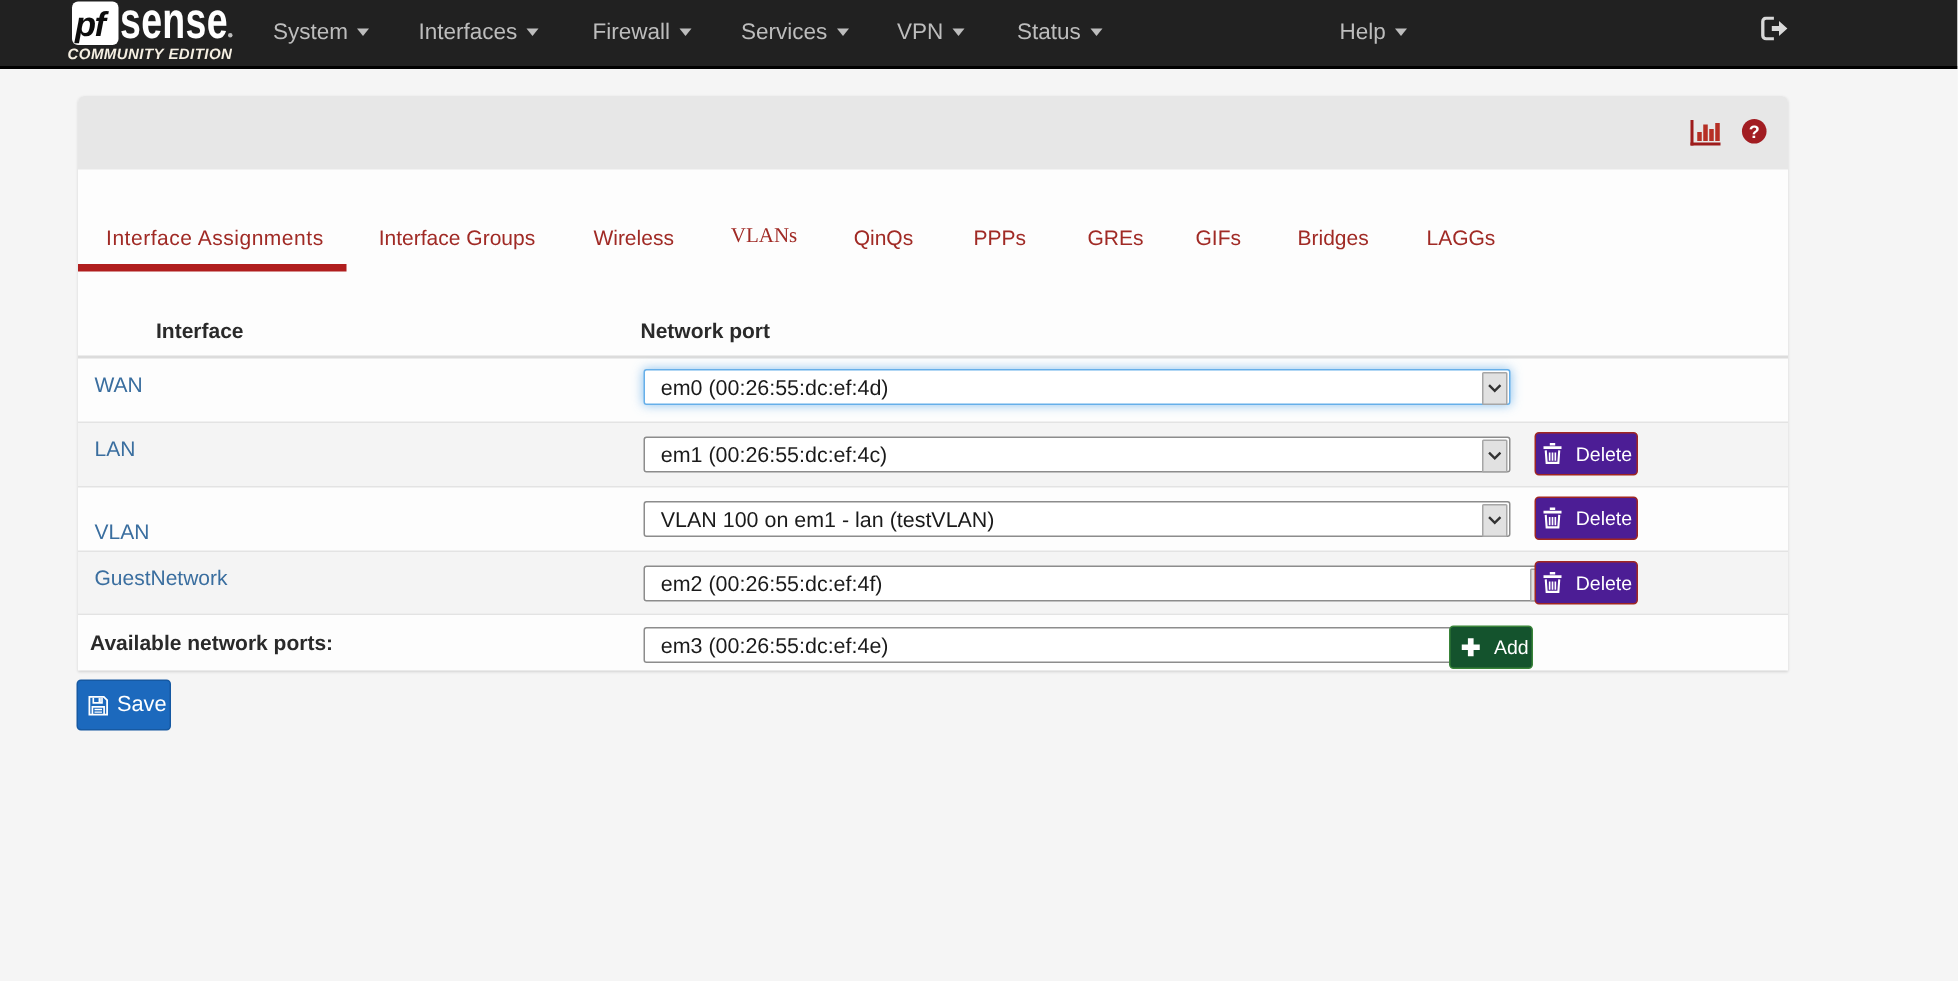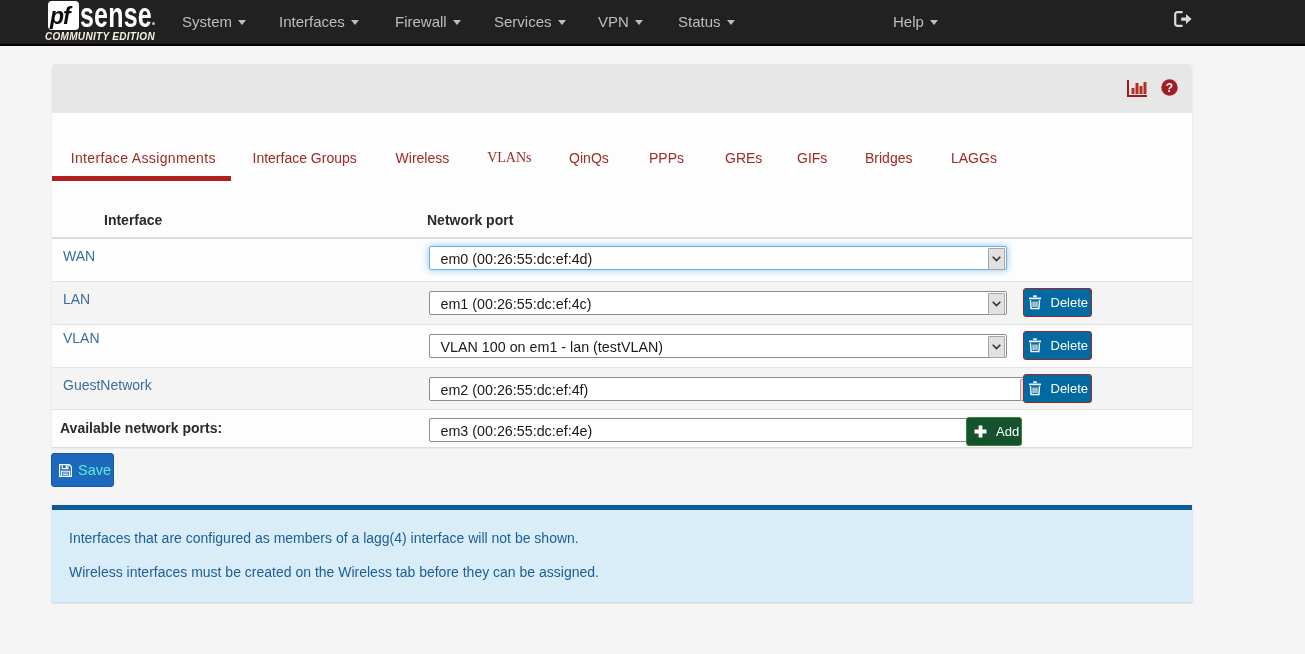--- a/index.html
+++ b/index.html
@@ -34,29 +34,29 @@
 #hline { position:absolute; left:0; top:172.5px; width:1140px; height:2px; background:#dcdcdc; }
 .stripe { position:absolute; left:0; width:1140px; background:#f4f4f4; }
 .rline { position:absolute; left:0; width:1140px; height:1px; background:#e3e3e3; }
 .ilink { position:absolute; left:11px; font-size:14px; line-height:20px; color:#3a6e9f; }
 .sel { position:absolute; left:377px; width:576px; height:22px; background:#fff; border:1px solid #8c8c8c; border-radius:2px; font-size:14.3px; line-height:22px; color:#1a1a1a; }
 .sel .txt { position:absolute; left:10.5px; top:1.5px; }
 .sel .arrowbox { position:absolute; right:1px; top:1px; width:15px; height:20px; background:#e1e1e1; border:1px solid #a6a6a6; border-radius:1px; }
 .sel .arrowbox svg { position:absolute; left:3px; top:7px; }
 .sel.focused { border-color:#66afe9; box-shadow:0 0 7px rgba(102,175,233,0.75); }
 .btn { position:absolute; display:flex; align-items:center; border-radius:3px; color:#fff; font-size:13px; }
-.btn-danger { left:970.5px; width:67px; height:27px; background:#0369a1; border:1px solid #a02622; }
+.btn-danger { left:970.5px; width:67px; height:27px; background:#4c1d95; border:1px solid #a02622; }
 .btn-danger svg { margin-left:4px; }
 .btn-danger .bt { margin-left:9px; }
 .btn-success { left:914px; width:54px; height:27px; background:#14532d; border:1px solid #398439; }
 .btn-success svg { margin-left:7px; }
 .btn-success .bt { margin-left:9px; }
 
 
-#save { position:absolute; left:51px; top:453px; width:61px; height:32px; background:#1c69bd; border:1px solid #1659a2; border-radius:3px; display:flex; align-items:center; color:#5eead4; font-size:14.5px; }
+#save { position:absolute; left:51px; top:453px; width:61px; height:32px; background:#1c69bd; border:1px solid #1659a2; border-radius:3px; display:flex; align-items:center; color:#ffffff; font-size:14.5px; }
 #save svg { margin-left:6px; }
 #save .bt { margin-left:5px; }
 
 
 #alert { position:absolute; left:52px; top:505px; width:1140px; height:92px; background:#d9edf8; border-top:5px solid #0e5a96; box-shadow:0 1px 2px rgba(120,170,200,0.5); }
 #alert p { position:absolute; left:17px; font-size:14px; line-height:20px; color:#1c5e97; }
 </style>
 </head>
 <body>
 <div id="page">
@@ -117,21 +117,21 @@
 
     <div class="stripe" style="top:217.5px; height:42px;"></div>
     <div class="stripe" style="top:303.5px; height:41px;"></div>
     <div class="rline" style="top:216.5px;"></div>
     <div class="rline" style="top:259.5px;"></div>
     <div class="rline" style="top:302.5px;"></div>
     <div class="rline" style="top:344.5px;"></div>
 
     <span class="ilink" style="top:182px;">WAN</span>
     <span class="ilink" style="top:225px;">LAN</span>
-    <span class="ilink" style="top:264px;">VLAN</span>
+    <span class="ilink" style="top:280px;">VLAN</span>
     <span class="ilink" style="top:311px;">GuestNetwork</span>
     <span class="hdr" style="left:8px; top:353.5px;">Available network ports:</span>
 
     <div class="sel focused" style="top:181.5px;text-decoration:underline;">
         <span class="txt">em0 (00:26:55:dc:ef:4d)</span>
       <div class="arrowbox">
           <svg width="9" height="6" viewBox="0 0 9 6">
             <path d="M0.7 0.7 L4.5 4.5 L8.3 0.7" stroke="#333" stroke-width="1.6" fill="none"></path>
           </svg>
         </div>
@@ -214,18 +214,14 @@
     <svg width="15" height="15" viewBox="0 0 15 15">
       <path d="M1.6 1.6 H11.2 L13.4 3.8 V13.4 H1.6 Z" fill="none" stroke="#fff" stroke-width="1.2"></path>
       <path d="M4.2 2.2 V5.6 H10 V2.2" fill="none" stroke="#fff" stroke-width="1.1"></path>
       <rect x="7.7" y="2.4" width="1.5" height="2.6" fill="#fff"></rect>
       <path d="M3.6 13 V8.2 H11.4 V13" fill="none" stroke="#fff" stroke-width="1.1"></path>
       <path d="M5 10 H10 M5 11.7 H10" stroke="#fff" stroke-width="0.9"></path>
     </svg>
     <span class="bt">Save</span>
   </div>
 
-  <div id="alert">
-    <p style="top:17.5px;">Interfaces that are configured as members of a lagg(4) interface will not be shown.</p>
-    <p style="top:51.5px;">Wireless interfaces must be created on the Wireless tab before they can be assigned.</p>
-  </div>
 
 </div>
 
 </body></html>

